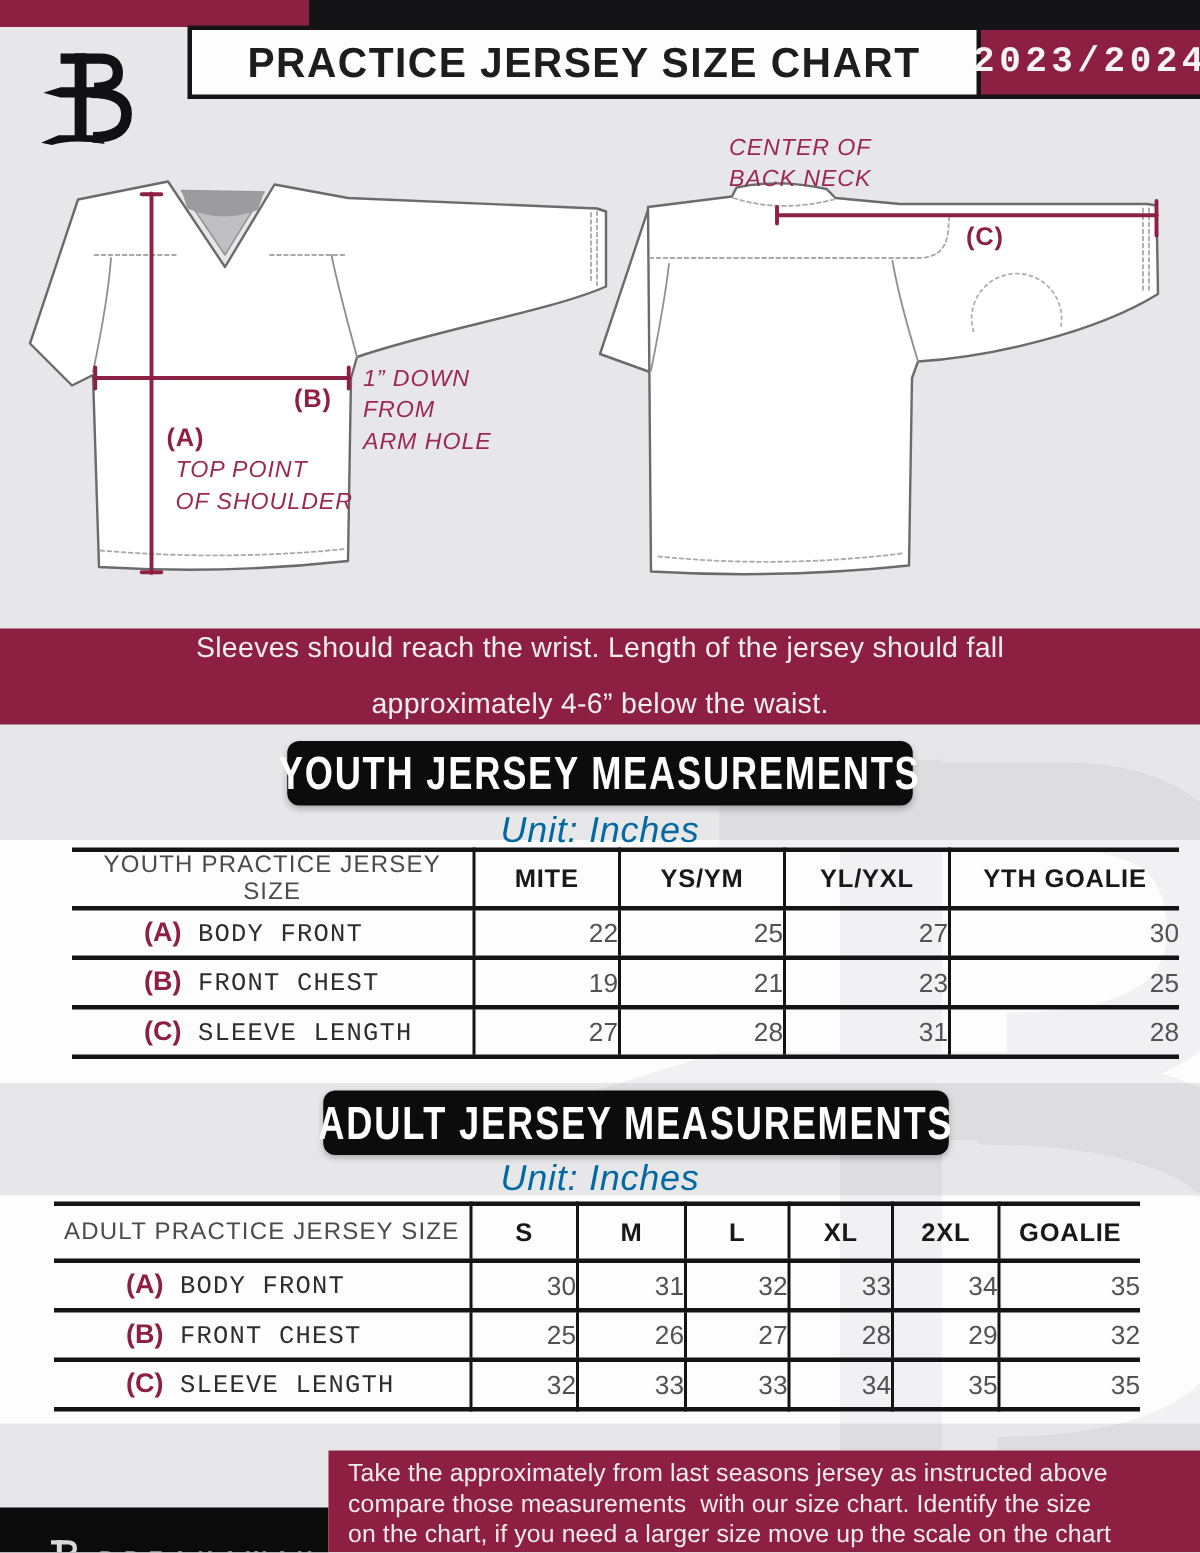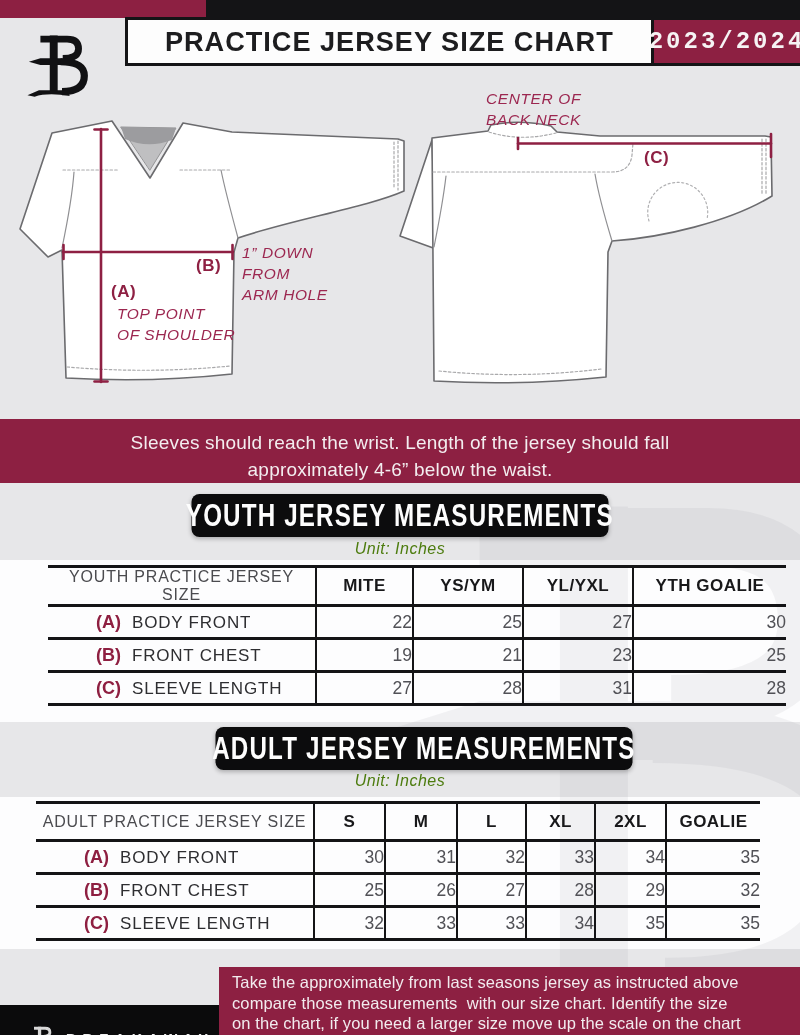--- a/index.html
+++ b/index.html
@@ -31,50 +31,50 @@
   .annot-key{position:absolute;z-index:3;color:#8e2043;font-weight:bold;font-size:17px;letter-spacing:.5px;white-space:nowrap;}
   #annot-c-note{left:486px;top:88px;}
   #annot-c-key{left:644px;top:148px;}
   #annot-b-key{left:196px;top:256px;}
   #annot-b-note{left:242px;top:242px;}
   #annot-a-key{left:111px;top:282px;}
   #annot-a-note{left:117px;top:303px;}
 
   
   .banner{position:absolute;left:0;top:419px;width:800px;height:64px;background:var(--maroon);z-index:2;
-          display:flex;flex-direction:column;justify-content:flex-end;text-align:center;}
+          display:flex;flex-direction:column;justify-content:space-between;text-align:center;}
   .banner div{font-size:19px;line-height:27px;color:#f3edef;letter-spacing:.2px;}
 
   
   .band{position:absolute;left:0;width:800px;background:var(--band);z-index:0;}
   #band-youth{top:560px;height:162px;}
   #band-adult{top:797px;height:152px;}
   .watermark{position:absolute;left:355px;top:420px;width:620px;height:680px;color:#8f8f98;opacity:.10;z-index:1;}
   .pill{position:absolute;left:50%;transform:translateX(-50%);width:417px;height:43px;background:#0c0c0d;border-radius:8px;
         display:flex;align-items:center;justify-content:center;z-index:2;box-shadow:0 2px 4px rgba(0,0,0,.25);}
   .pill .t{color:#fdfdfd;font-weight:bold;font-size:31px;letter-spacing:1.5px;transform:scaleX(.78);white-space:nowrap;}
   #pill-youth{top:494px;}
   #pill-adult{top:727px;margin-left:24px;}
-  .unit{position:absolute;left:0;width:800px;text-align:center;font-style:italic;font-weight:500;font-size:16px;color:#4d7c0f;letter-spacing:.5px;z-index:2;}
+  .unit{position:absolute;left:0;width:800px;text-align:center;font-style:italic;font-weight:500;font-size:24px;color:#0369a1;letter-spacing:.5px;z-index:2;}
   #unit-youth{top:540px;}
   #unit-adult{top:772px;}
 
   
   .meas-table{position:absolute;border-collapse:collapse;table-layout:fixed;z-index:2;}
   #youth-table{left:48px;top:565px;width:738px;}
   #adult-table{left:36px;top:801px;width:724px;}
   .meas-table thead tr{border-top:3px solid var(--ink);border-bottom:3px solid var(--ink);}
   .meas-table tbody tr{border-bottom:3px solid var(--ink);}
   .meas-table th:not(:first-child),.meas-table td:not(:first-child){border-left:2px solid var(--ink);}
   .meas-table th{height:38px;font-weight:bold;font-size:17px;color:#18181a;letter-spacing:.5px;text-align:center;}
   .meas-table th.size-label-head{font-weight:500;font-size:16px;color:#4b4b4f;letter-spacing:.8px;}
   .meas-table td{height:33px;text-align:right;font-size:17.5px;color:#515156;}
   .meas-table td.label-cell{text-align:left;padding-left:48px;}
   .label-cell .key{color:var(--key);font-weight:bold;font-size:18px;margin-right:11px;}
-  .label-cell .lbl{color:#2e2e31;font-size:17px;font-weight:500;letter-spacing:.8px;}
+  .label-cell .lbl{color:#2e2e31;font-size:17px;font-weight:500;letter-spacing:.8px;font-family:Liberation Mono, monospace;}
 
   
   .footer-black{position:absolute;left:0;top:967px;width:219px;height:68px;background:#0b0b0c;z-index:2;margin-top:38px;}
   .footer-logo{position:absolute;left:28px;top:16px;width:30px;height:36px;color:#d8d8d8;}
   .footer-brand{position:absolute;left:66px;top:26px;font-size:14px;font-weight:bold;letter-spacing:6.5px;color:#f2f2f2;white-space:nowrap;}
   .footer-maroon{position:absolute;left:219px;top:967px;width:581px;height:68px;background:var(--maroon);z-index:2;padding:5px 0 0 13px;}
   .footer-maroon div{font-size:16.5px;line-height:20.5px;color:#f2ebee;white-space:pre;letter-spacing:.1px;}
 </style>
 </head>
 <body>

